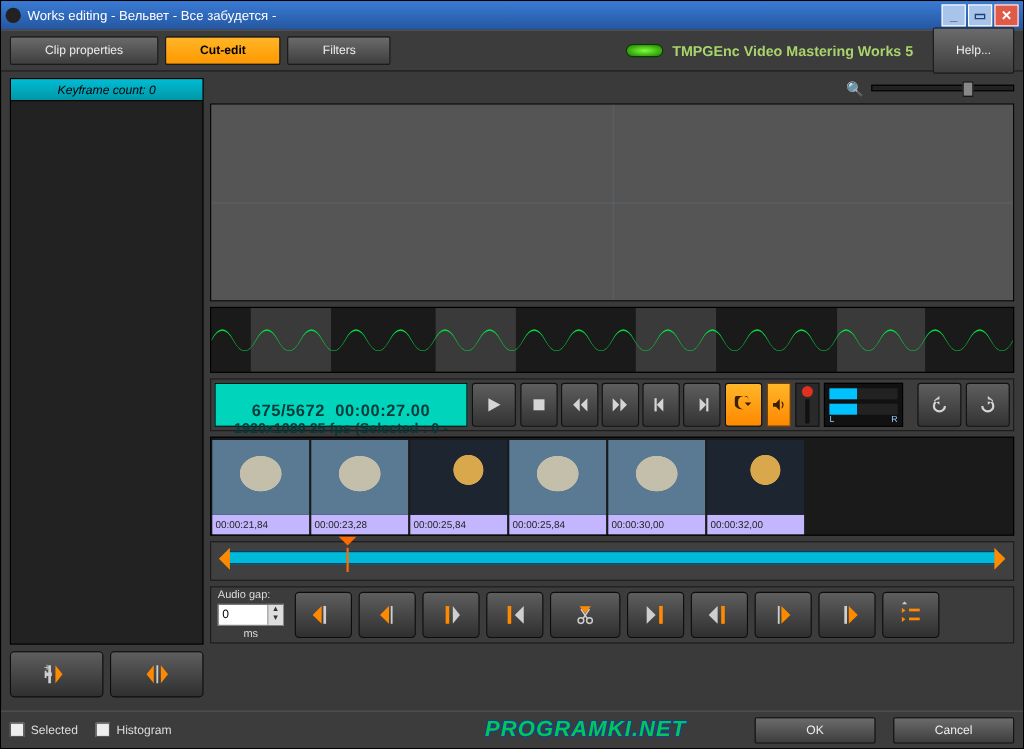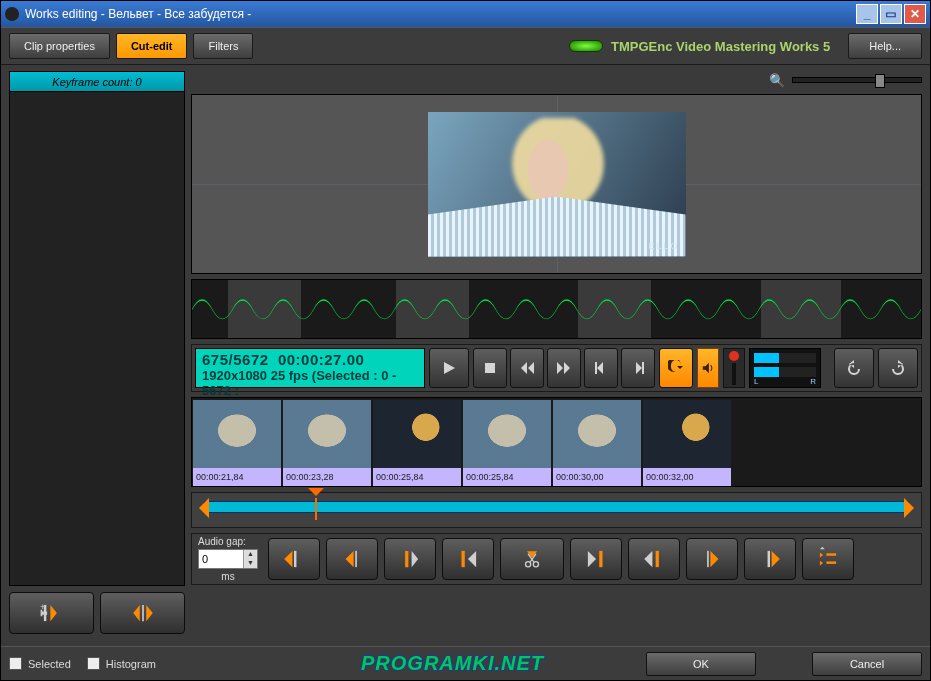--- a/index.html
+++ b/index.html
@@ -8,26 +8,26 @@
   
   .window { width: 931px; height: 681px; background: #3a3a3a; border: 1px solid #000; display: flex; flex-direction: column; }
   .titlebar { height: 26px; background: linear-gradient(#3a7bd5,#2456a0); display: flex; align-items: center; padding: 0 4px; color: #fff; font-size: 12px; }
   .titlebar .app-icon { width: 14px; height: 14px; background: #222; border-radius: 50%; margin-right: 6px; display:flex;align-items:center;justify-content:center; }
   .titlebar .title-text { flex: 1; }
   .titlebar .winbtn { width: 22px; height: 20px; margin-left: 2px; background:#a9c4ea; border:1px solid #fff; display:flex;align-items:center;justify-content:center;font-size:12px;color:#1b3f7a;font-weight:bold;cursor:pointer;}
   .titlebar .winbtn.close{background:#e05a4a;color:#fff;}
 
   
   .topbar { height: 38px; background:#3c3c3c; border-top:1px solid #555; border-bottom:1px solid #1a1a1a; display:flex; align-items:center; padding:0 8px; gap:6px;}
-  .tab-btn { height:26px; padding:0 14px; font-size:11px; color:#eee; background:linear-gradient(#6b6b6b,#3e3e3e); border:1px solid #1a1a1a; border-radius:2px; display:flex;align-items:center;cursor:pointer;}
+  .tab-btn { height:26px; padding:0 31px; font-size:11px; color:#eee; background:linear-gradient(#6b6b6b,#3e3e3e); border:1px solid #1a1a1a; border-radius:2px; display:flex;align-items:center;cursor:pointer;}
   .tab-btn.active{background:linear-gradient(#ffb629,#ff9800);color:#000;font-weight:bold;}
   .topbar .spacer{flex:1;}
   .brand { display:flex;align-items:center;gap:8px;font-size:13px;font-weight:bold;color:#a9d46c;}
   .brand .led{width:34px;height:12px;border-radius:6px;background:radial-gradient(#7bff3a,#1a7a00);border:1px solid #0a3a00;}
-  .help-btn{height:26px;padding:0 20px;font-size:11px;color:#eee;background:linear-gradient(#6b6b6b,#3e3e3e);border:1px solid #1a1a1a;border-radius:2px;display:flex;align-items:center;cursor:pointer;margin-left:12px;}
+  .help-btn{height:42px;padding:0 20px;font-size:11px;color:#eee;background:linear-gradient(#6b6b6b,#3e3e3e);border:1px solid #1a1a1a;border-radius:2px;display:flex;align-items:center;cursor:pointer;margin-left:12px;}
 
   
   .main { flex:1; display:flex; gap:6px; padding:6px 8px; min-height:0;}
   .left-col{width:176px;display:flex;flex-direction:column;gap:6px;font-style:italic;}
   .keyframe-panel{flex:1;background:#222;border:1px solid #000;}
   .keyframe-head{height:20px;background:linear-gradient(#00bcd4,#0097a7);color:#000;font-size:11px;display:flex;align-items:center;justify-content:center;border-bottom:1px solid #000;}
   .left-btnrow{display:flex;gap:6px;height:48px;}
   .left-btnrow .sqbtn{flex:1;}
 
   .right-col{flex:1;display:flex;flex-direction:column;gap:5px;min-width:0;}
@@ -50,21 +50,21 @@
   .fur{position:absolute;left:0;bottom:0;right:0;height:60px;background:repeating-linear-gradient(90deg,#e8f4ff 0 3px,#b0cada 3px 6px);clip-path:polygon(0 30%,50% 0,100% 30%,100% 100%,0 100%);} 
   .ello{position:absolute;right:6px;bottom:6px;font-size:9px;letter-spacing:2px;color:#cfe8ef;}
 
   
   .wave{height:60px;background:#1a1a1a;border:1px solid #000;position:relative;overflow:hidden;}
   .wave .seg{position:absolute;top:0;bottom:0;background:rgba(255,255,255,.14);} 
   .wave svg{position:absolute;inset:0;width:100%;height:100%;}
 
   
   .transport{height:48px;background:#3c3c3c;border:1px solid #1a1a1a;display:flex;align-items:stretch;gap:4px;padding:3px;}
-  .info-box{width:230px;background:#00d5bb;border:1px solid #000;padding:2px 6px;color:#003a3a;font-family:Arial;font-weight:bold;}
+  .info-box{width:230px;background:#00d5bb;border:1px solid #000;padding:16px 6px;color:#003a3a;font-family:Arial;font-weight:bold;text-align:center;}
   .info-line1{font-size:15px;letter-spacing:.5px;}
   .info-line2{font-size:13px;}
   .tbtn{width:40px;background:linear-gradient(#5e5e5e,#333);border:1px solid #111;border-radius:3px;display:flex;align-items:center;justify-content:center;color:#ddd;cursor:pointer;}
   .tbtn.small{width:34px;}
   .tbtn svg{width:16px;height:16px;fill:#d5d5d5;}
   .tgroup{display:flex;gap:3px;}
   .spkbox{width:22px;background:linear-gradient(#ffb629,#ff8800);border:1px solid #7a4200;display:flex;align-items:center;justify-content:center;}
   .vol-col{width:22px;display:flex;flex-direction:column;align-items:center;justify-content:flex-end;background:#2a2a2a;border:1px solid #111;padding:2px 0;}
   .vol-bulb{width:10px;height:10px;border-radius:50%;background:#e03020;}
   .vol-track{width:4px;flex:1;background:#111;margin-top:2px;}
@@ -100,21 +100,21 @@
   .sqbtn{width:52px;height:42px;background:linear-gradient(#5e5e5e,#2f2f2f);border:1px solid #0d0d0d;border-radius:4px;display:flex;align-items:center;justify-content:center;cursor:pointer;}
   .sqbtn.big{width:64px;}
   .sqbtn svg{width:26px;height:26px;}
 
   
   .bottombar{height:34px;background:#3c3c3c;border-top:1px solid #555;display:flex;align-items:center;padding:0 8px;gap:16px;}
   .chk{display:flex;align-items:center;gap:6px;color:#ddd;font-size:11px;}
   .chk .box{width:13px;height:13px;background:#eee;border:1px solid #555;}
   .bottombar .flex{flex:1;}
   .pk{font-size:20px;font-weight:900;font-style:italic;letter-spacing:1px;color:#00c853;text-shadow:0 0 1px #1a3aa0,1px 0 #1a3aa0,-1px 0 #1a3aa0,0 1px #1a3aa0,0 -1px #1a3aa0;}
-  .dlg-btn{width:110px;height:24px;background:linear-gradient(#6b6b6b,#3e3e3e);border:1px solid #111;color:#eee;font-size:11px;display:flex;align-items:center;justify-content:center;border-radius:2px;cursor:pointer;margin-left:40px;}
+  .dlg-btn{width:110px;height:24px;background:linear-gradient(#6b6b6b,#3e3e3e);border:1px solid #111;color:#eee;font-size:11px;display:flex;align-items:center;justify-content:center;border-radius:2px;cursor:pointer;}
 
   .orange{fill:#ff8a00;} .grey{fill:#cfcfcf;}
 </style>
 </head>
 <body>
 
 <div class="window">
 
   <div class="titlebar">
     <div class="app-icon"></div>
@@ -165,26 +165,20 @@
 
       <div class="zoom-row">
         <span>🔍</span>
         <div class="zoom-track">
             <div class="zoom-thumb"></div>
           </div>
       </div>
 
       <div class="preview">
         <div class="cross"></div>
-        <div class="video-frame">
-          <div class="hair"></div>
-            <div class="face"></div>
-            <div class="fur"></div>
-          <div class="ello">ELLO</div>
-        </div>
       </div>
 
       <div class="wave">
         <div class="seg" style="left:5%;width:10%"></div>
         <div class="seg" style="left:28%;width:10%"></div>
         <div class="seg" style="left:53%;width:10%"></div>
         <div class="seg" style="left:78%;width:11%"></div>
         <svg preserveAspectRatio="none" viewBox="0 0 720 60">
           <path fill="#00e040" d="M0 30 Q10 10 20 30 T40 30 T60 30 T80 30 T100 30 T120 30 T140 30 T160 30 T180 30 T200 30 T220 30 T240 30 T260 30 T280 30 T300 30 T320 30 T340 30 T360 30 T380 30 T400 30 T420 30 T440 30 T460 30 T480 30 T500 30 T520 30 T540 30 T560 30 T580 30 T600 30 T620 30 T640 30 T660 30 T680 30 T700 30 T720 30 V31 Q710 50 700 31 T680 31 T660 31 T640 31 T620 31 T600 31 T580 31 T560 31 T540 31 T520 31 T500 31 T480 31 T460 31 T440 31 T420 31 T400 31 T380 31 T360 31 T340 31 T320 31 T300 31 T280 31 T260 31 T240 31 T220 31 T200 31 T180 31 T160 31 T140 31 T120 31 T100 31 T80 31 T60 31 T40 31 T20 31 T0 31 Z"></path>
         </svg>

